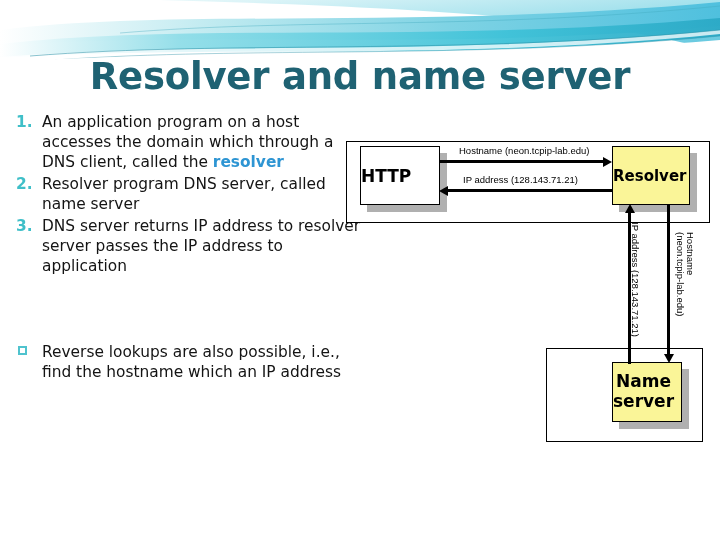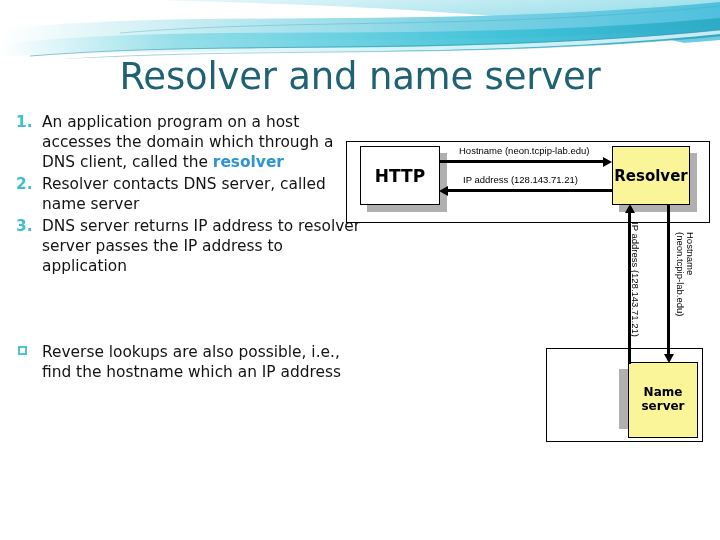--- a/index.html
+++ b/index.html
@@ -25,21 +25,21 @@
 
   
   #slide-title {
     position: absolute;
     left: 0;
     top: 55px;
     width: 720px;
     text-align: center;
     font-family: "DejaVu Sans", sans-serif;
     font-size: 37px;
-    font-weight: 400;
+    font-weight: 700;
     color: #1F6273;
     letter-spacing: -0.2px;
     white-space: nowrap;
   }
 
   
   #content-list {
     position: absolute;
     left: 12px;
     top: 112px;
@@ -100,21 +100,21 @@
   }
   #host-container { left: 6px;  top: 9px;  width: 364px; height: 82px; }
   #ns-container   { left: 206px; top: 216px; width: 157px; height: 94px; }
 
   .node-box {
     position: absolute;
     border: 1.6px solid #000000;
     box-sizing: border-box;
     display: flex;
     align-items: center;
-    justify-content: center;
+    justify-content: flex-start;
     text-align: center;
     font-family: "DejaVu Sans", sans-serif;
     font-weight: bold;
     color: #000000;
     z-index: 3;
   }
   .node-shadow {
     position: absolute;
     background: #B0B0B0;
     z-index: 1;
@@ -127,23 +127,23 @@
   #http-shadow { left: 27px; top: 21px; width: 80px; height: 59px; }
 
   #resolver-box {
     left: 272px; top: 14px; width: 78px; height: 59px;
     background: #FAF598;
     font-size: 15px;
   }
   #resolver-shadow { left: 279px; top: 21px; width: 78px; height: 59px; }
 
   #nameserver-box {
-    left: 288px; top: 230px; width: 70px; height: 76px;
+    left: 272px; top: 230px; width: 70px; height: 60px;
     background: #FAF598;
-    font-size: 12px;
+    font-size: 17px;
     line-height: 1.15;
   }
   #nameserver-shadow { left: 279px; top: 237px; width: 70px; height: 60px; }
 
   
   .arrow-line {
     position: absolute;
     background: #000000;
     z-index: 4;
   }
@@ -215,21 +215,21 @@
 
 <div id="slide-title">Resolver and name server</div>
 
 <div id="content-list">
 
   <div class="list-item">
     <span class="list-marker">1.</span><span>An application program on a host accesses the domain which through a DNS client, called the </span><span class="kw">resolver</span>
   </div>
 
   <div class="list-item">
-    <span class="list-marker">2.</span><span>Resolver contacts DNS server, called name server</span>
+    <span class="list-marker">2.</span><span>Resolver program DNS server, called name server</span>
   </div>
 
   <div class="list-item">
     <span class="list-marker">3.</span><span>DNS server returns IP address to resolver server passes the IP address to application</span>
   </div>
 
 </div>
 
 <div id="content-list-second">
   <div class="list-item">

